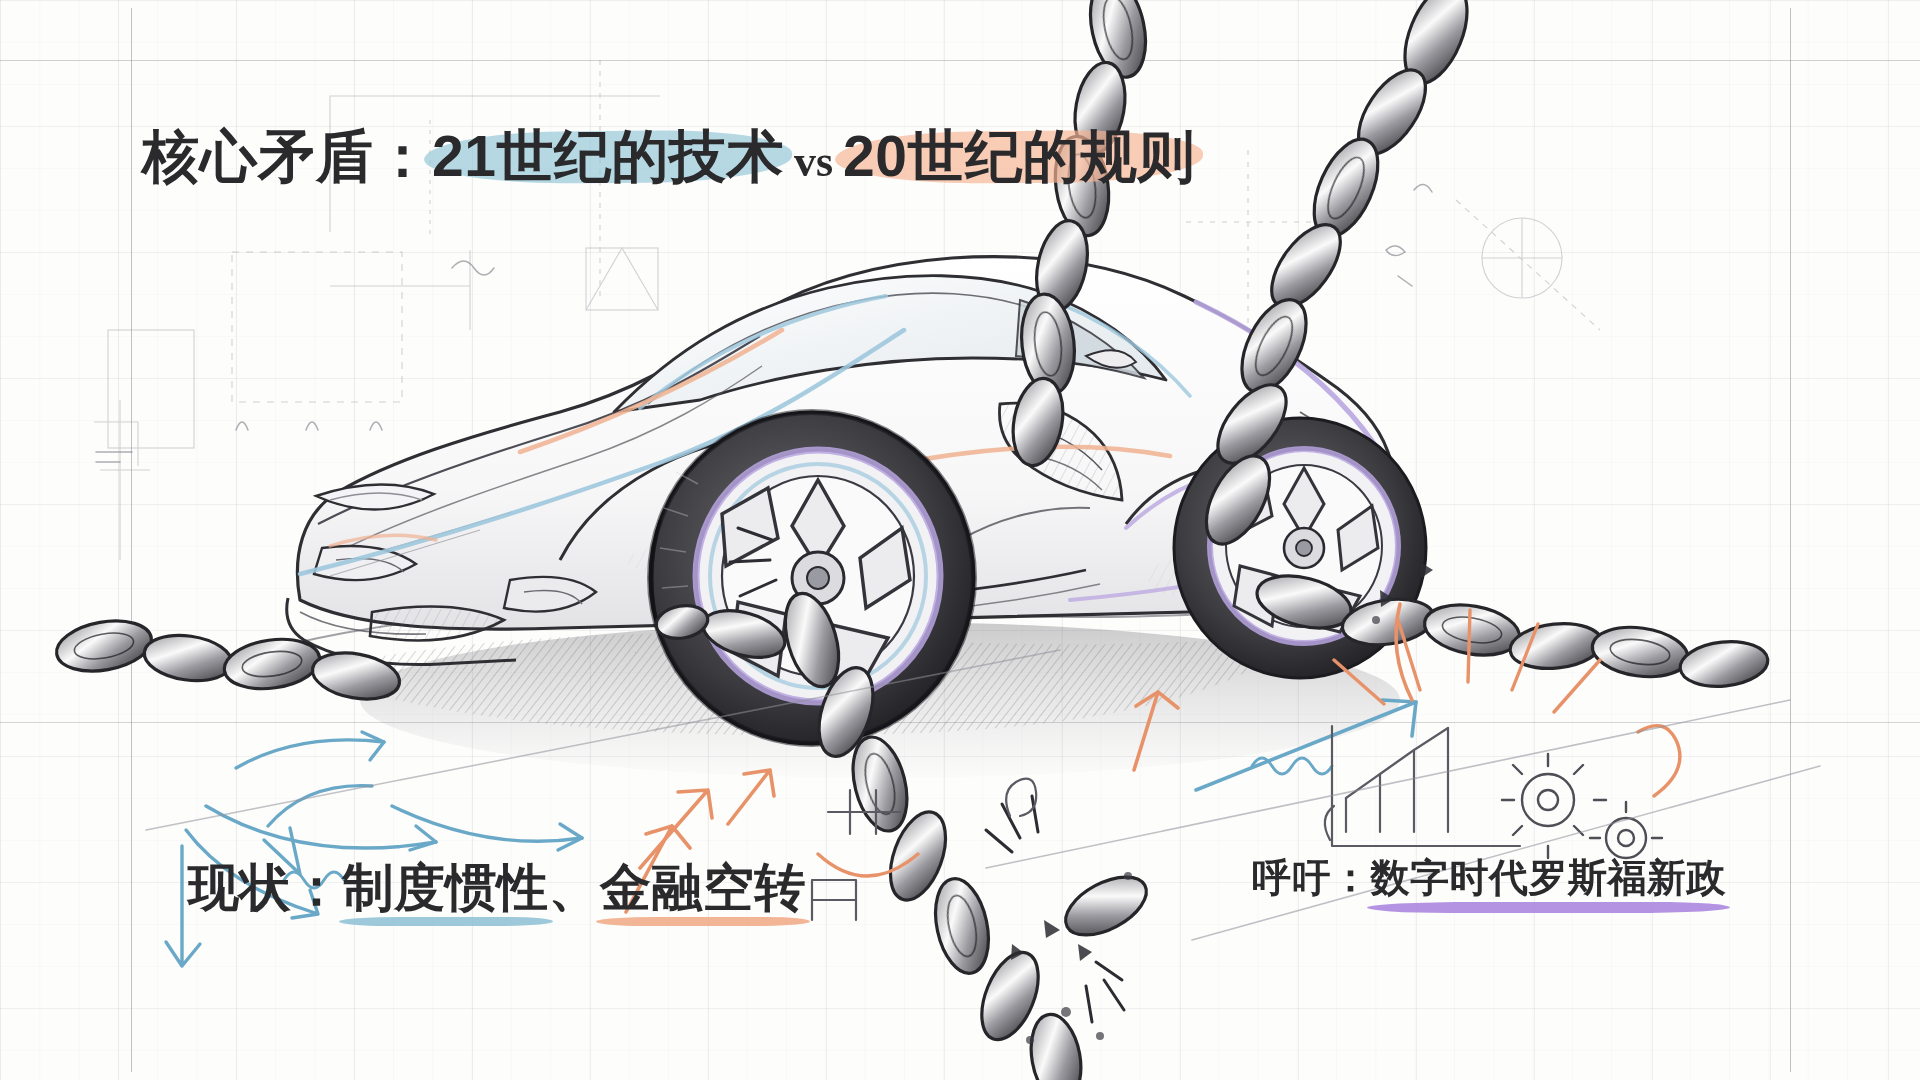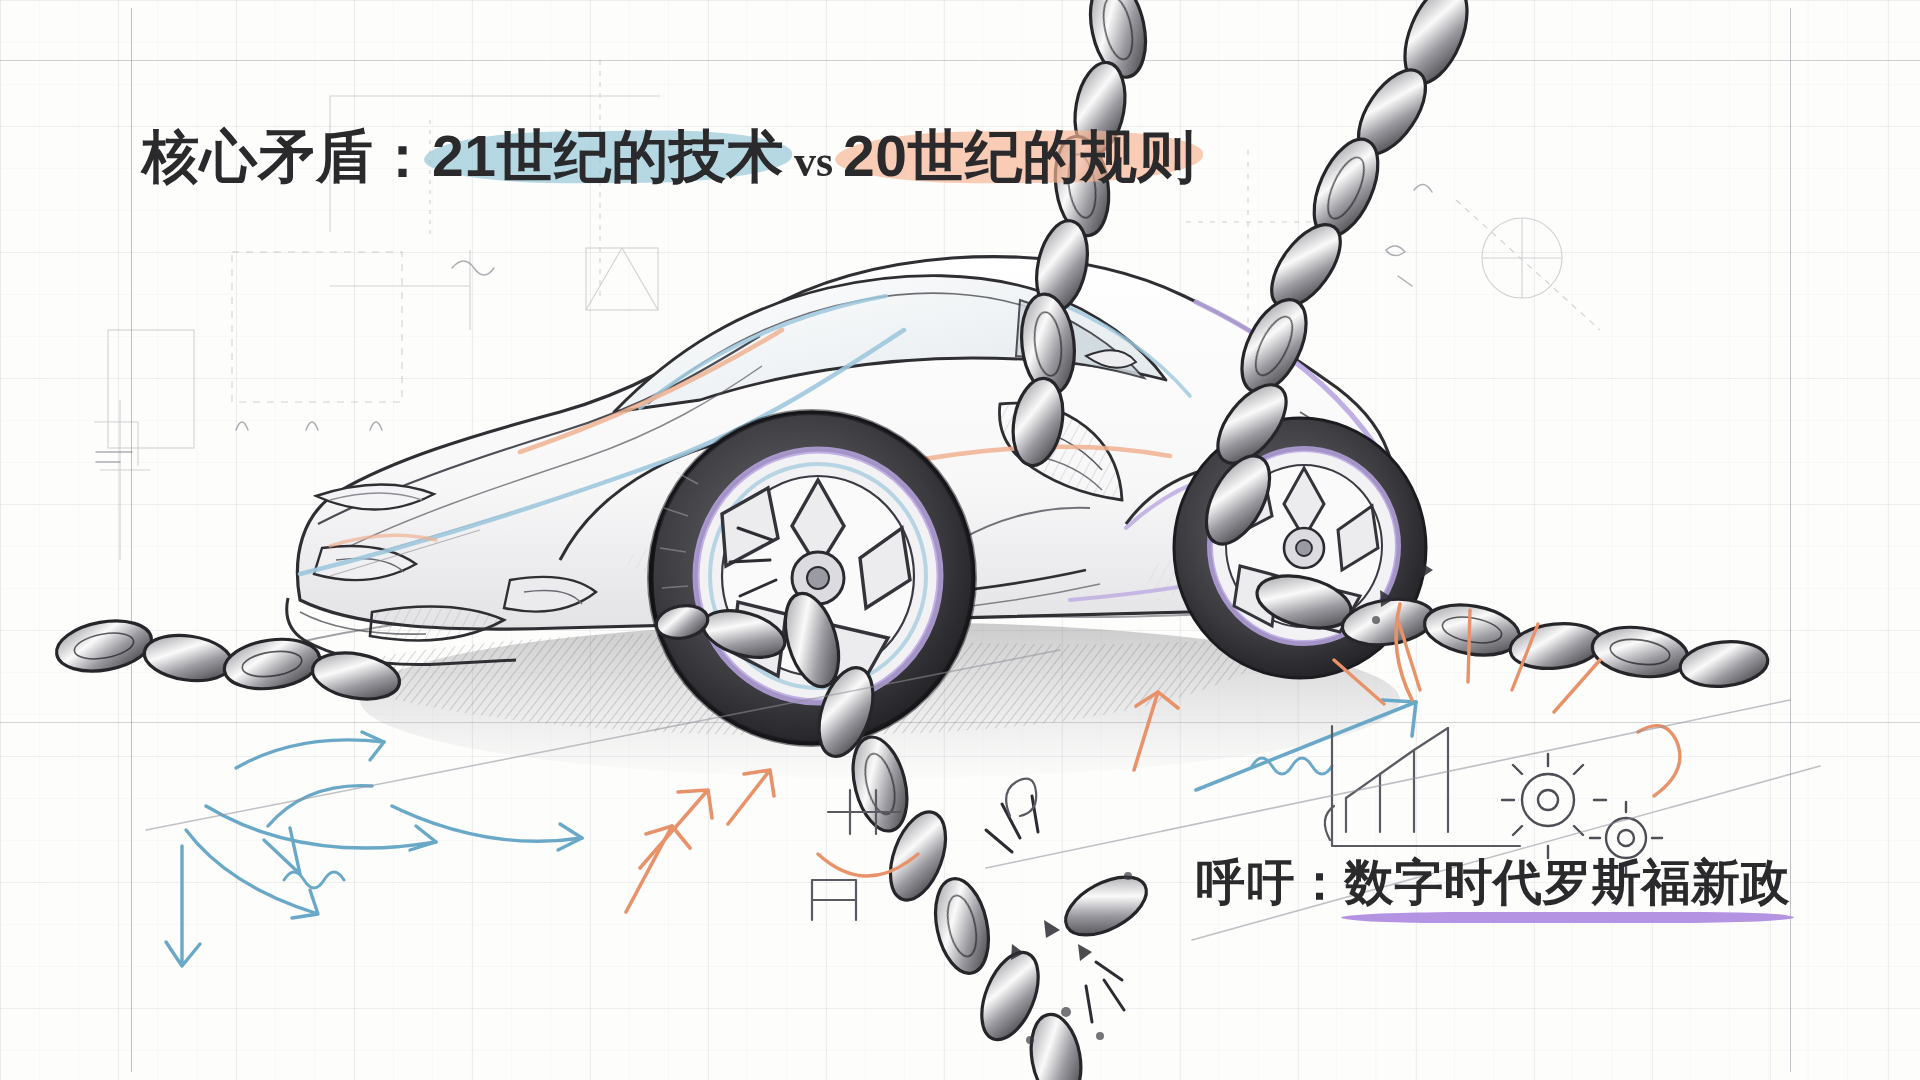--- a/index.html
+++ b/index.html
@@ -133,23 +133,23 @@
   }
 
   #status-caption {
     left: 188px;
     top: 862px;
     font-size: 51px;
     line-height: 1.0;
   }
 
   #call-caption {
-    left: 1196px;
+    left: 1252px;
     top: 858px;
-    font-size: 49px;
+    font-size: 39px;
     line-height: 1.0;
   }
 </style>
 </head>
 <body>
 
 <div id="stage">
 
   <div class="paper"></div>
   <div class="paper-fine"></div>
@@ -504,18 +504,21 @@
       <circle cx="1030" cy="1040" r="4"></circle>
       <circle cx="1128" cy="876" r="4"></circle>
       <circle cx="1376" cy="620" r="4"></circle>
     </g>
   </svg>
 
   <div id="title-caption" class="caption">
     <span class="seg lead">核心矛盾：</span><span class="hl blue">21世纪的技术</span><span class="vs">vs</span><span class="hl orange">20世纪的规则</span>
   </div>
 
+  <div id="status-caption" class="caption">
+    <span class="seg">现状：</span><span class="ul blue">制度惯性</span><span class="seg">、</span><span class="ul orange">金融空转</span>
+  </div>
 
   <div id="call-caption" class="caption">
     <span class="seg">呼吁：</span><span class="ul purple">数字时代罗斯福新政</span>
   </div>
 
 </div>
 
 </body></html>

